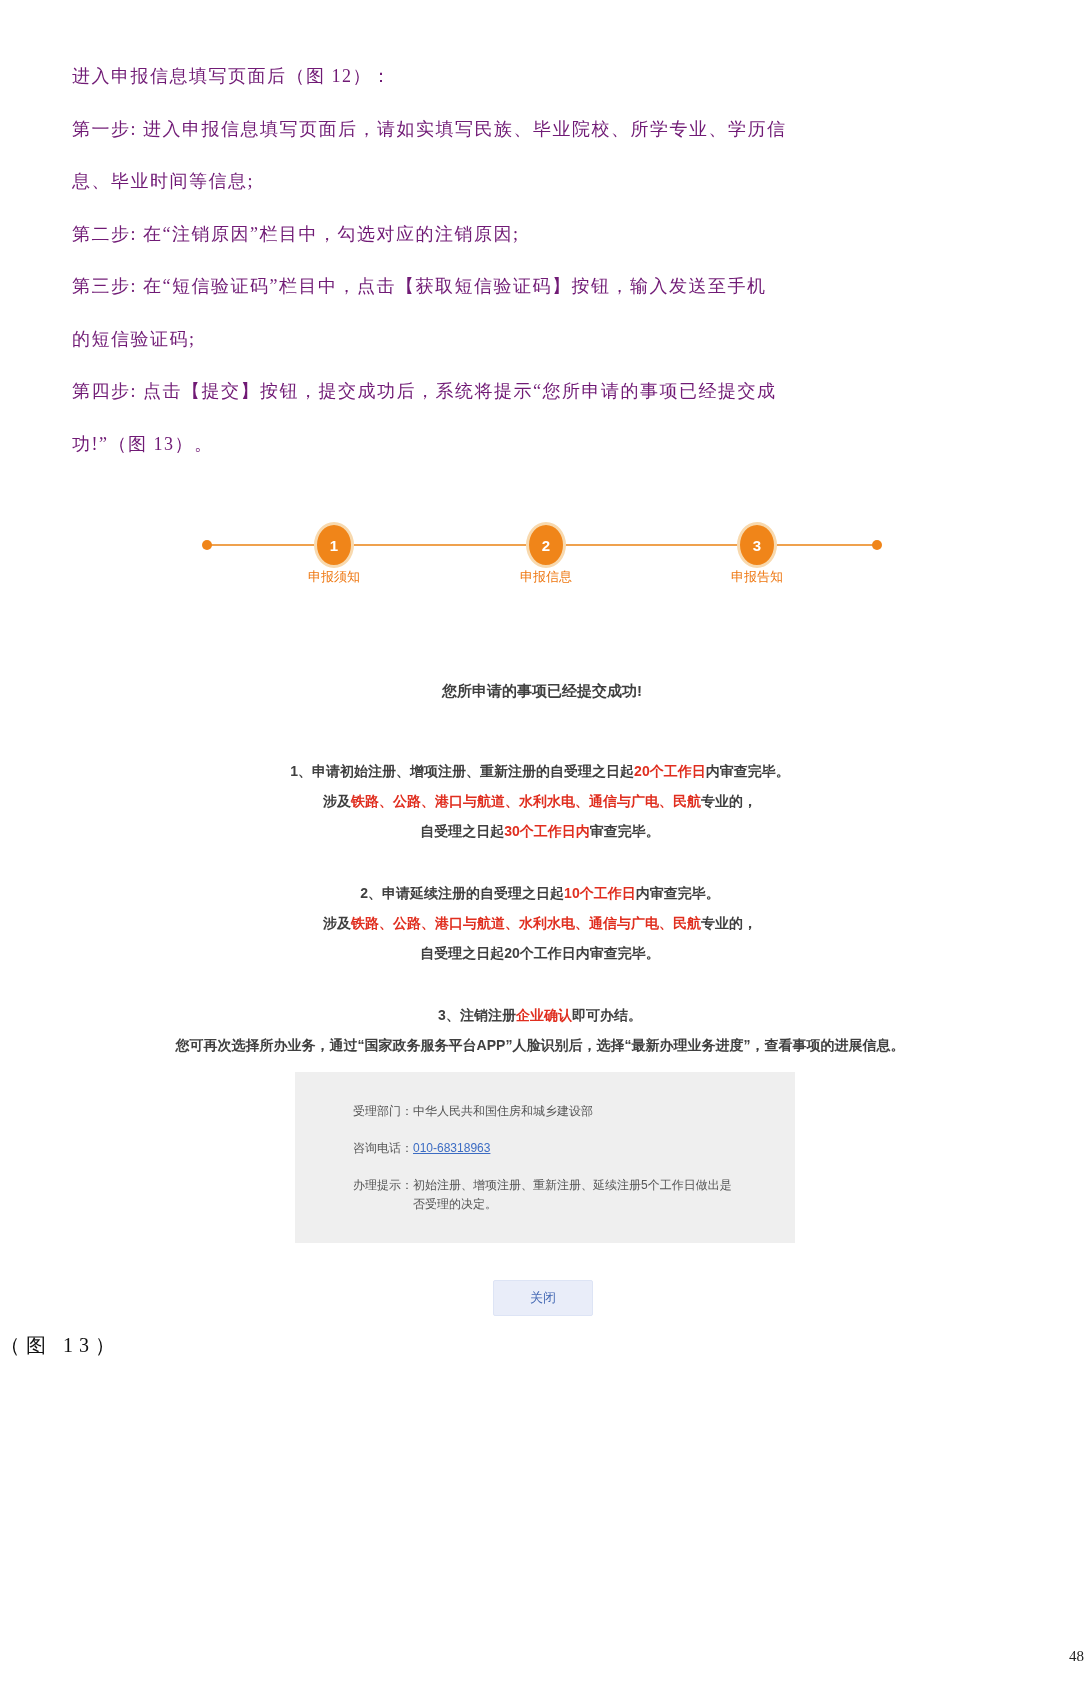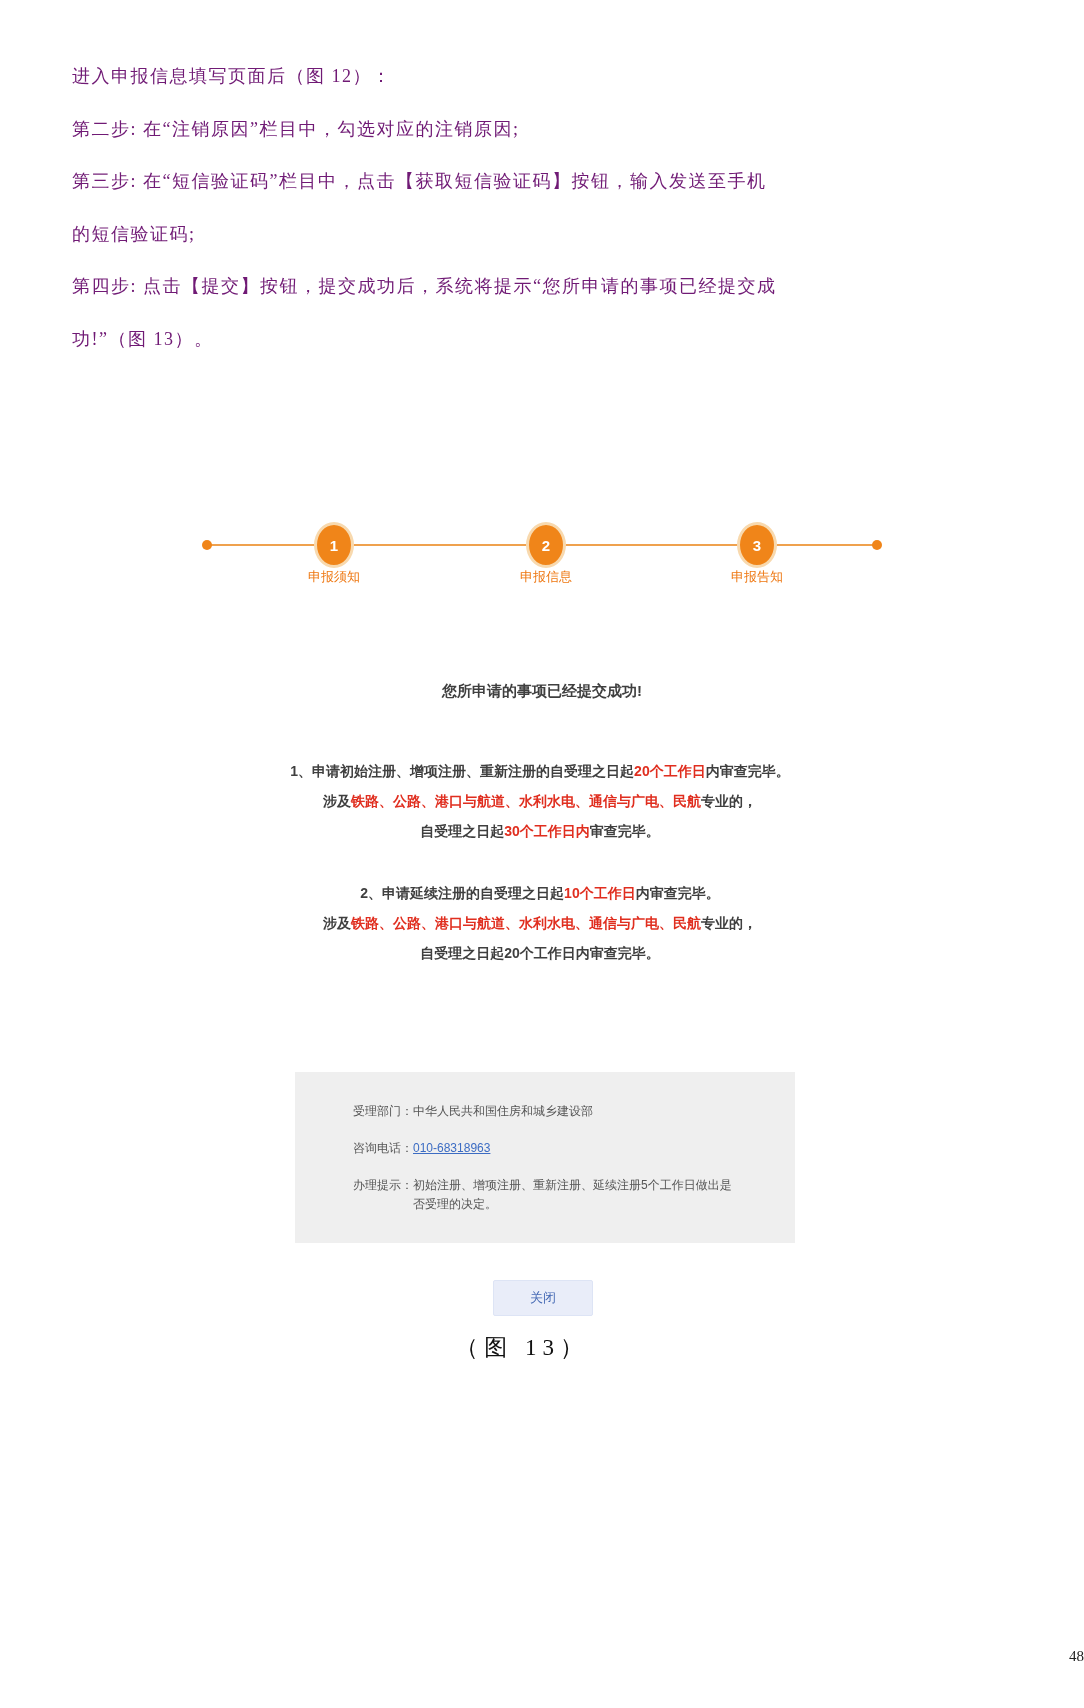--- a/index.html
+++ b/index.html
@@ -41,34 +41,36 @@
   .info-row .val{max-width:330px;}
   .info-row a{color:var(--link);text-decoration:underline;}
 
   
   .close-btn{position:absolute;left:493px;top:1280px;width:100px;height:36px;
              background:var(--btnbg);color:var(--btntext);font-size:13px;
              border:1px solid #dde4f5;border-radius:2px;cursor:pointer;
              font-family:"Liberation Sans","DejaVu Sans",sans-serif;}
 
   
-  .caption{position:absolute;left:0;top:1332px;width:1044px;text-align:center;
+  .caption{position:absolute;left:0;top:1332px;width:1044px;
            font-family:"Liberation Serif","DejaVu Serif",serif;
-           font-size:23px;color:#111;letter-spacing:6px;}
+           font-size:20px;color:#111;letter-spacing:6px;}
   .page-number{position:absolute;left:0;top:1648px;width:1084px;text-align:right;
                font-family:"Liberation Serif","DejaVu Serif",serif;
                font-size:15px;color:#222;}
 </style>
 </head>
 <body>
 
 <div class="page">
 
   <div class="doc-text">
       <div class="doc-line">进入申报信息填写页面后（图 12）：</div>
+      <div class="doc-line">第一步: 进入申报信息填写页面后，请如实填写民族、毕业院校、所学专业、学历信</div>
+      <div class="doc-line">息、毕业时间等信息;</div>
       <div class="doc-line">第二步: 在“注销原因”栏目中，勾选对应的注销原因;</div>
       <div class="doc-line">第三步: 在“短信验证码”栏目中，点击【获取短信验证码】按钮，输入发送至手机</div>
       <div class="doc-line">的短信验证码;</div>
       <div class="doc-line">第四步: 点击【提交】按钮，提交成功后，系统将提示“您所申请的事项已经提交成</div>
       <div class="doc-line">功!”（图 13）。</div>
     </div>
 
   <div class="stepper">
     <div class="track"></div>
     <div class="end-dot" style="left:202px"></div>
@@ -93,20 +95,24 @@
       <div class="section">
         <div class="line"><span class="seg-dark">1、申请初始注册、增项注册、重新注册的自受理之日起</span><span class="seg-red">20个工作日</span><span class="seg-dark">内审查完毕。</span></div>
         <div class="line"><span class="seg-dark">涉及</span><span class="seg-red">铁路、公路、港口与航道、水利水电、通信与广电、民航</span><span class="seg-dark">专业的，</span></div>
         <div class="line"><span class="seg-dark">自受理之日起</span><span class="seg-red">30个工作日内</span><span class="seg-dark">审查完毕。</span></div>
       </div>
       <div class="section">
         <div class="line"><span class="seg-dark">2、申请延续注册的自受理之日起</span><span class="seg-red">10个工作日</span><span class="seg-dark">内审查完毕。</span></div>
         <div class="line"><span class="seg-dark">涉及</span><span class="seg-red">铁路、公路、港口与航道、水利水电、通信与广电、民航</span><span class="seg-dark">专业的，</span></div>
         <div class="line"><span class="seg-dark">自受理之日起20个工作日内审查完毕。</span></div>
       </div>
+      <div class="section">
+        <div class="line"><span class="seg-dark">3、注销注册</span><span class="seg-red">企业确认</span><span class="seg-dark">即可办结。</span></div>
+        <div class="line"><span class="seg-dark">您可再次选择所办业务，通过“国家政务服务平台APP”人脸识别后，选择“最新办理业务进度”，查看事项的进展信息。</span></div>
+      </div>
     </div>
 
   <div class="info-box">
       <div class="info-row">
         <span class="lbl">受理部门：</span>
         <span class="val">中华人民共和国住房和城乡建设部</span>
       </div>
       <div class="info-row">
         <span class="lbl">咨询电话：</span>
         <a class="val" href="#">010-68318963</a>

